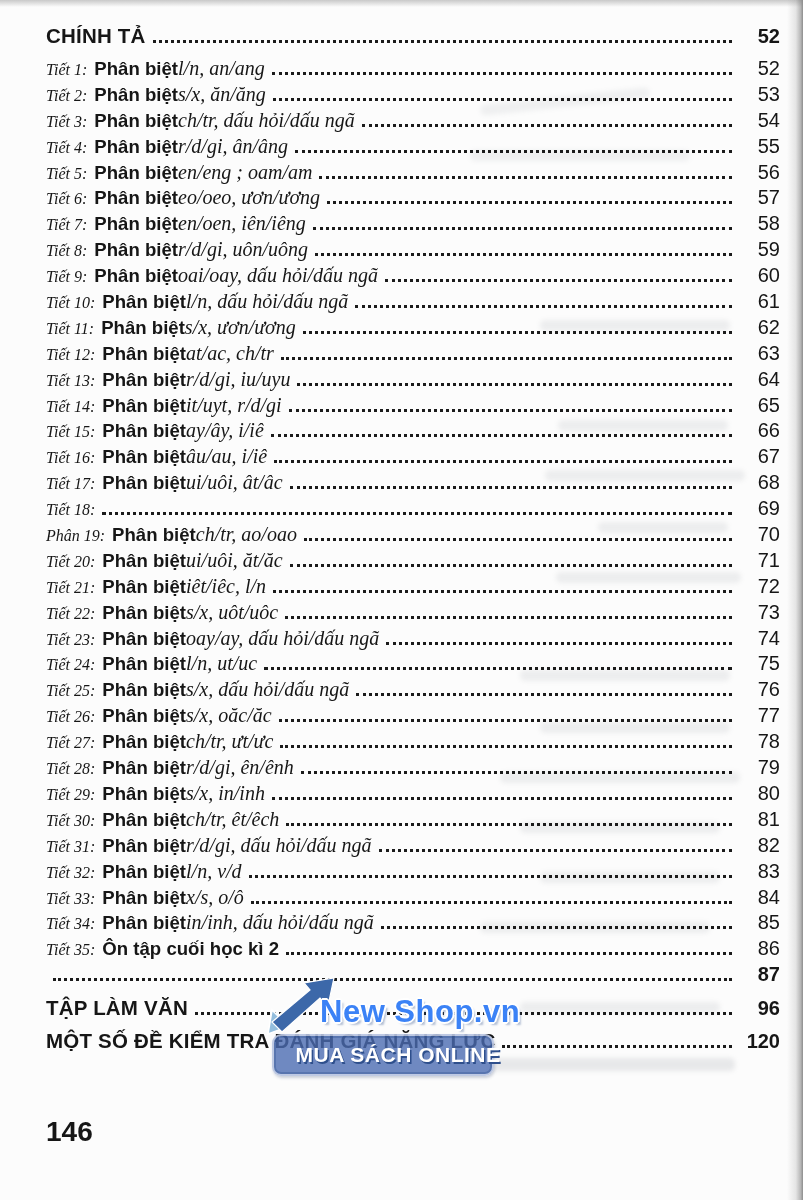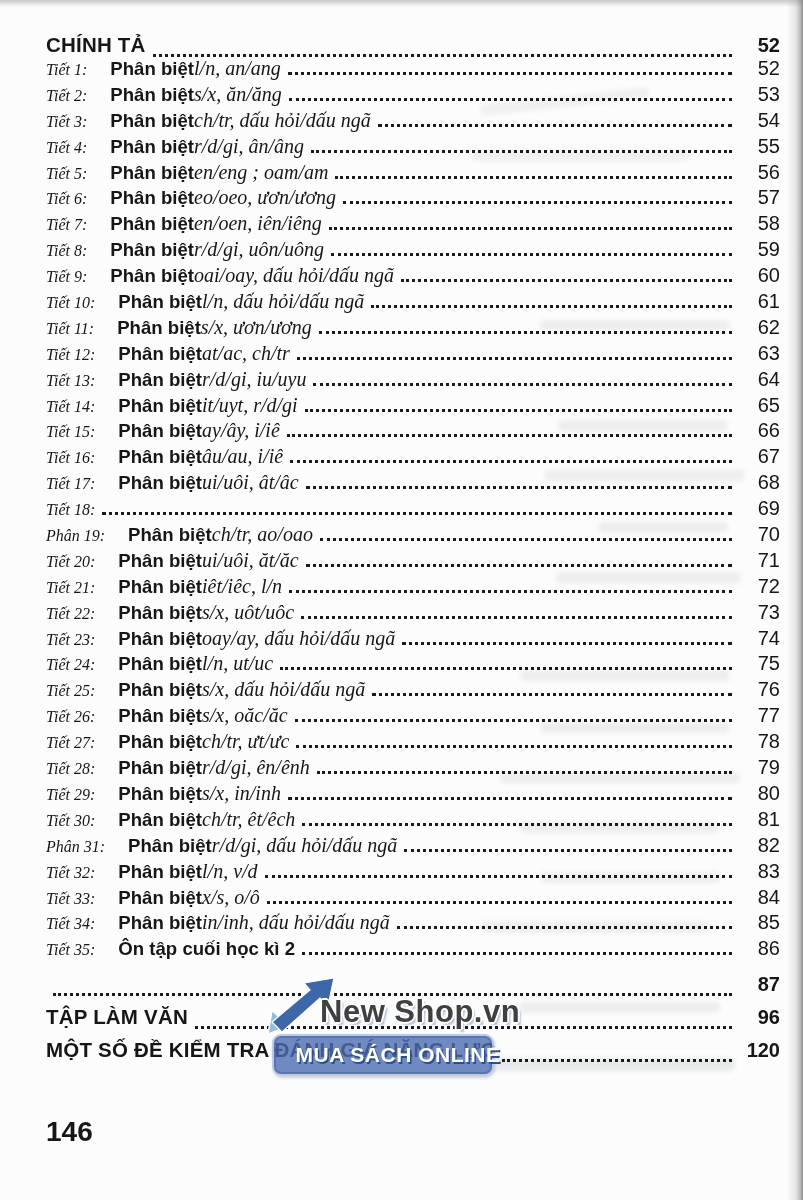--- a/index.html
+++ b/index.html
@@ -5,29 +5,29 @@
   html,body{margin:0;padding:0;background:#e9e9e9;}
   .page{
     position:relative; width:803px; height:1200px; margin:0 auto;
     background:#fcfcfc; overflow:hidden;
     font-family:"Liberation Sans","DejaVu Sans",sans-serif;
     color:#161616;
   }
   
   .toc{position:absolute; left:46px; top:24px; width:734px; z-index:2;}
   .toc-row{display:flex; align-items:baseline; white-space:nowrap; height:25.9px;}
-  .toc-row.section{height:33px;align-items:flex-end;}
+  .toc-row.section{height:33px;}
   .toc-row .head{
     font-weight:700; font-size:20.5px; letter-spacing:0.2px; flex:none;
   }
   .toc-row .prefix{
     font-family:"Liberation Serif","DejaVu Serif",serif; font-style:italic;
     font-size:16px; flex:none;
   }
-  .toc-row .main{font-weight:700; font-size:18.6px; margin-left:23px; flex:none;}
+  .toc-row .main{font-weight:700; font-size:18.6px; margin-left:7px; flex:none;}
   .toc-row .tail{
     font-family:"Liberation Serif","DejaVu Serif",serif; font-style:italic;
     font-size:20px; flex:none;
   }
   .leader{
     flex:1; min-width:18px; height:3px; margin:0 6px 0 7px;
     border-bottom:3px dotted #1b1b1b;
   }
   .pagenum{flex:none; width:42px; text-align:right; font-size:20px;}
   .toc-row.section .pagenum{font-weight:700;}
@@ -63,21 +63,21 @@
   .g12{left:540px; top:872px; width:180px;}
   .g13{left:480px; top:922px; width:230px;}
   .g14{left:520px; top:1002px;width:200px;}
   .g15{left:490px; top:1058px;width:245px; height:13px; opacity:0.16;}
   
   .watermark{position:absolute; left:262px; top:972px; width:280px; height:112px; z-index:6;}
   .wm-arrows{position:absolute; left:2px; top:4px; width:72px; height:62px;}
   .wm-logo{
     position:absolute; left:58px; top:22px;
     font-size:31px; font-weight:700; letter-spacing:0.5px;
-    color:#404040;
+    color:#3b82f6;
     text-shadow:
       -2px 0 0 #ffffff, 2px 0 0 #ffffff, 0 -2px 0 #ffffff, 0 2px 0 #ffffff,
       -1px -1px 0 #ffffff, 1px -1px 0 #ffffff, -1px 1px 0 #ffffff, 1px 1px 0 #ffffff,
       3px 3px 2px rgba(46,79,140,0.35);
     white-space:nowrap;
   }
   .wm-badge{
     position:absolute; left:10px; top:62px; width:218px; height:38px;
     background:rgba(75,108,177,0.80);
     border:2px solid rgba(255,255,255,0.55);
@@ -320,21 +320,21 @@
         <span class="pagenum">80</span>
       </div>
       <div class="toc-row entry">
         <span class="prefix">Tiết 30:</span>
         <span class="main">Phân biệt</span>
         <span class="tail">ch/tr, êt/êch</span>
         <span class="leader"></span>
         <span class="pagenum">81</span>
       </div>
       <div class="toc-row entry">
-        <span class="prefix">Phân 31:</span>
+        <span class="prefix">Tiết 31:</span>
         <span class="main">Phân biệt</span>
         <span class="tail">r/d/gi, dấu hỏi/dấu ngã</span>
         <span class="leader"></span>
         <span class="pagenum">82</span>
       </div>
       <div class="toc-row entry">
         <span class="prefix">Tiết 32:</span>
         <span class="main">Phân biệt</span>
         <span class="tail">l/n, v/d</span>
         <span class="leader"></span>

